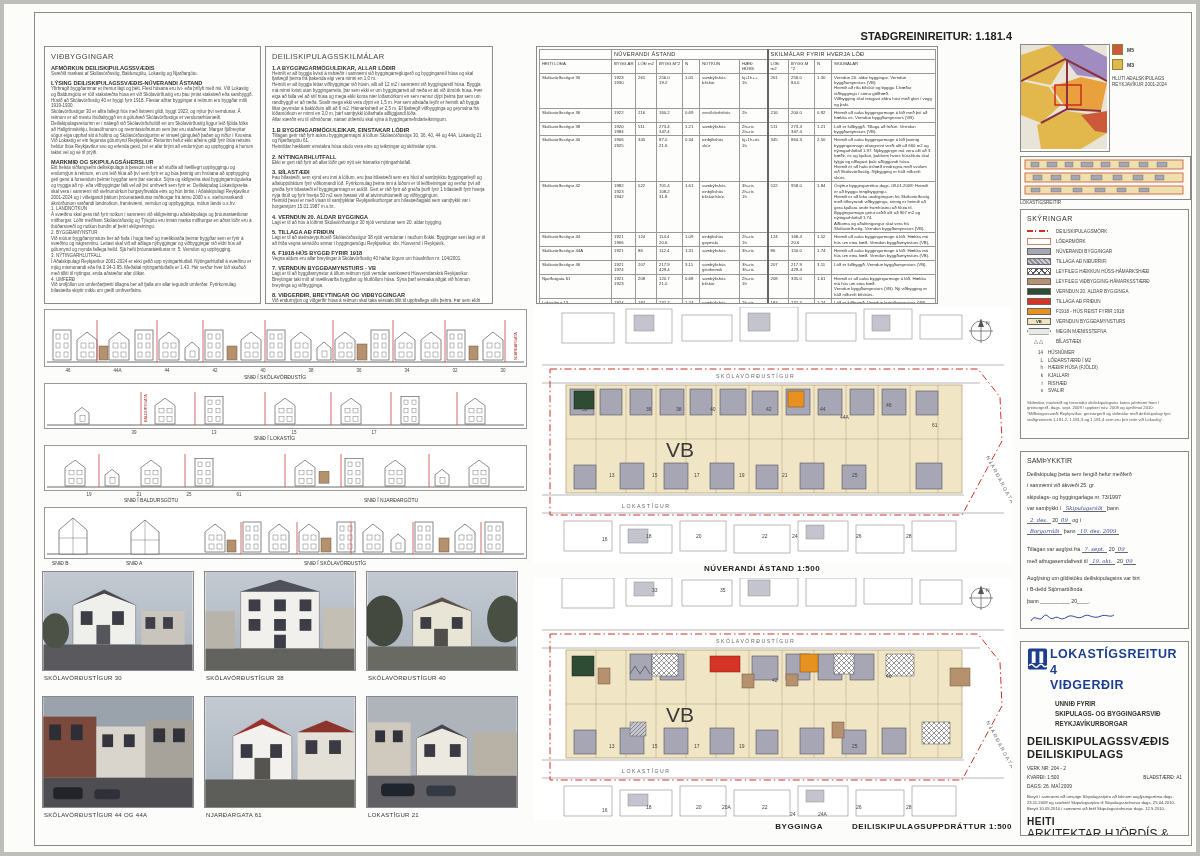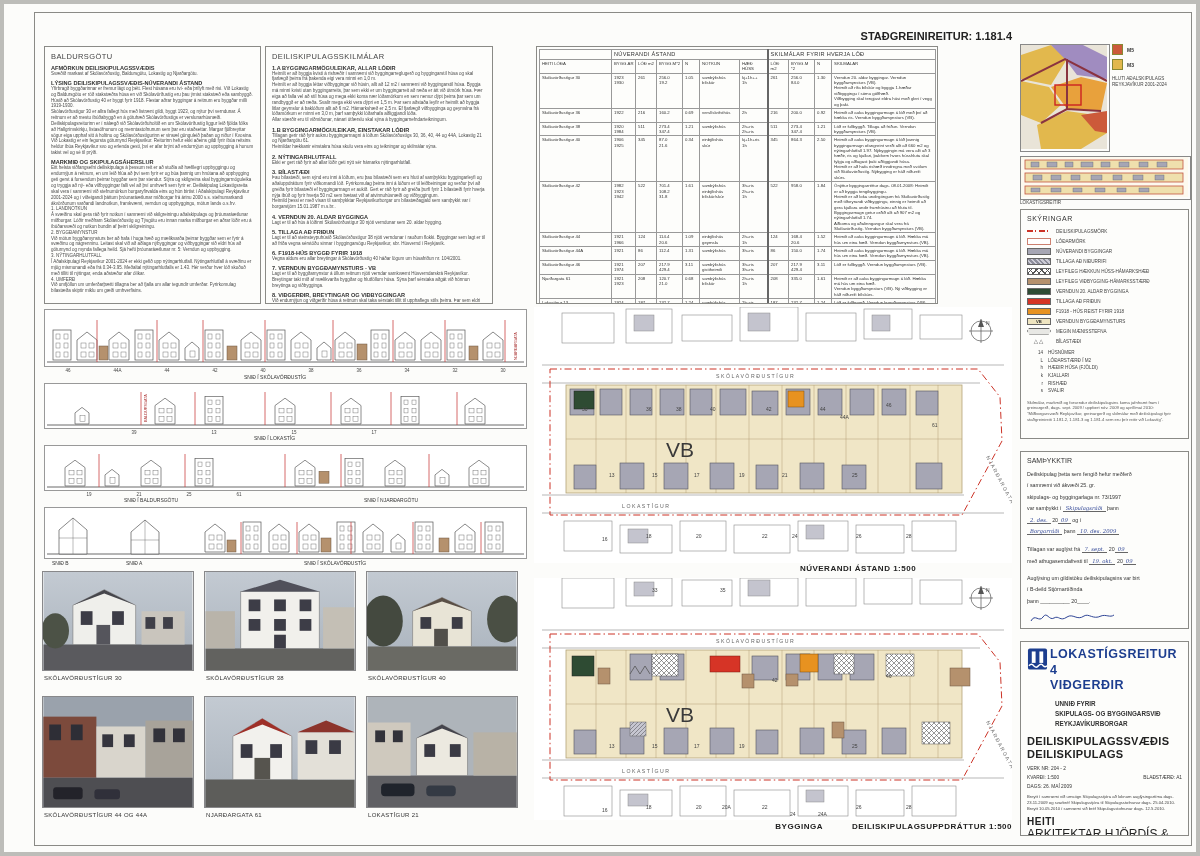--- a/index.html
+++ b/index.html
@@ -114,21 +114,21 @@
     </g>
   </defs>
 </svg>
 
 <div class="sheet">
   <div class="abs frame"></div>
 
   <div class="abs h-ref">STAÐGREINIREITUR: 1.181.4</div>
 
   <section class="abs box" style="left:40px;top:42px;width:217px;height:258px;">
-    <div class="bh">BALDURSGÖTU</div>
+    <div class="bh">VIÐBYGGINGAR</div>
     <div>
 
         <div>
           <div class="sh">AFMÖRKUN DEILISKIPULAGSSVÆÐIS</div>
           <div class="tiny">Svæðið markast af Skólavörðustíg, Baldursgötu, Lokastíg og Njarðargötu.</div>
         </div>
 
         <div>
           <div class="sh">LÝSING DEILISKIPULAGSSVÆÐIS-NÚVERANDI ÁSTAND</div>
           <div class="tiny">Yfirbragð byggðarinnar er fremur lágt og þétt. Flest húsana eru tví- eða þrílyft með risi. Við Lokastíg og Baldursgötu er röð stakstæðra húsa en við Skólavörðustíg eru þau ýmist stakstæð eða sambyggð. Húsið að Skólavörðustíg 40 er byggt fyrir 1918. Flestar aðrar byggingar á reitnum eru byggðar milli 1919-1930.
@@ -1021,21 +1021,21 @@
           <text x="68" y="234" class="pnum">16</text>
           <text x="112" y="231" class="pnum">18</text>
           <text x="162" y="231" class="pnum">20</text>
           <text x="228" y="231" class="pnum">22</text>
           <text x="258" y="231" class="pnum">24</text>
           <text x="322" y="231" class="pnum">26</text>
           <text x="372" y="231" class="pnum">28</text>
         </g>
     </svg>
   </div>
-  <div class="abs plan-label" style="left:700px;top:560px;width:308px;text-align:center;">NÚVERANDI ÁSTAND  1:500</div>
+  <div class="abs plan-label" style="left:700px;top:560px;width:308px;text-align:left;">NÚVERANDI ÁSTAND  1:500</div>
 
   <div class="abs planbox" style="left:530px;top:574px;width:478px;height:242px;">
     <svg width="478" height="242" viewBox="0 0 478 242">
       <rect width="478" height="242" fill="#ffffff"></rect>
       <g>
         <rect class="ctx" x="28" y="0" width="52" height="30"></rect>
           <rect class="ctx" x="92" y="0" width="46" height="28"></rect>
         <rect class="ctx" x="148" y="2" width="50" height="26"></rect>
           <rect class="ctx" x="206" y="0" width="58" height="28"></rect>
         <rect class="ctx" x="272" y="0" width="50" height="28"></rect>

